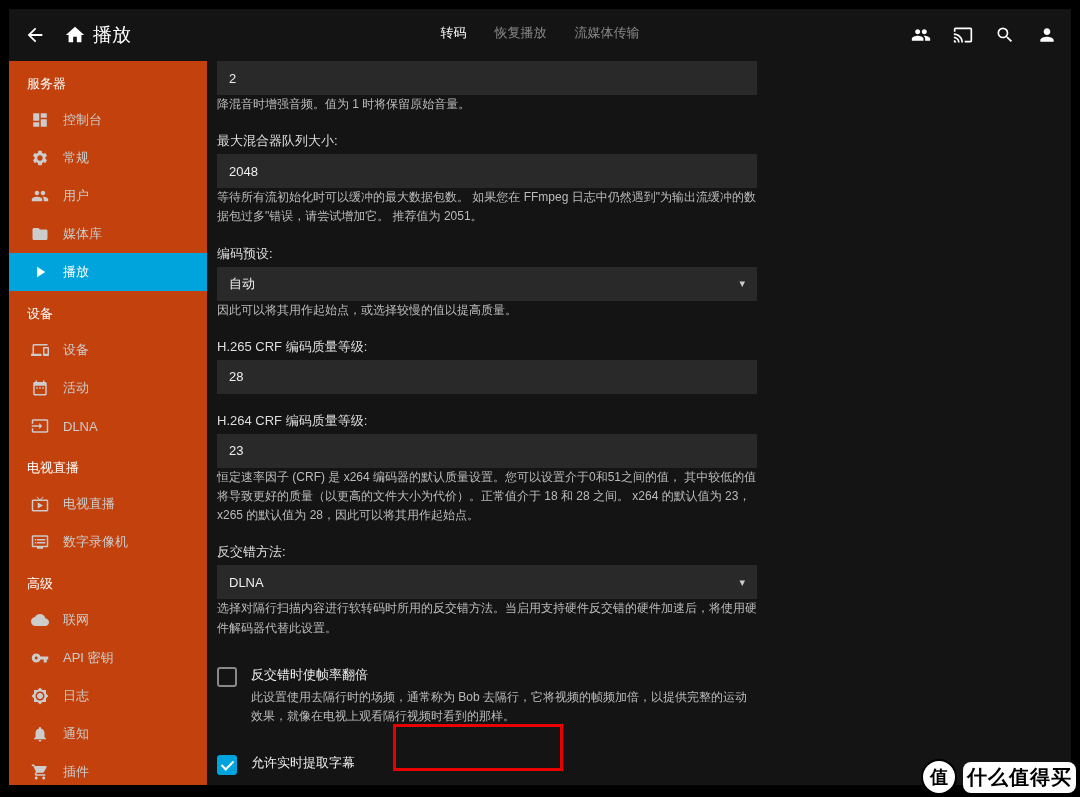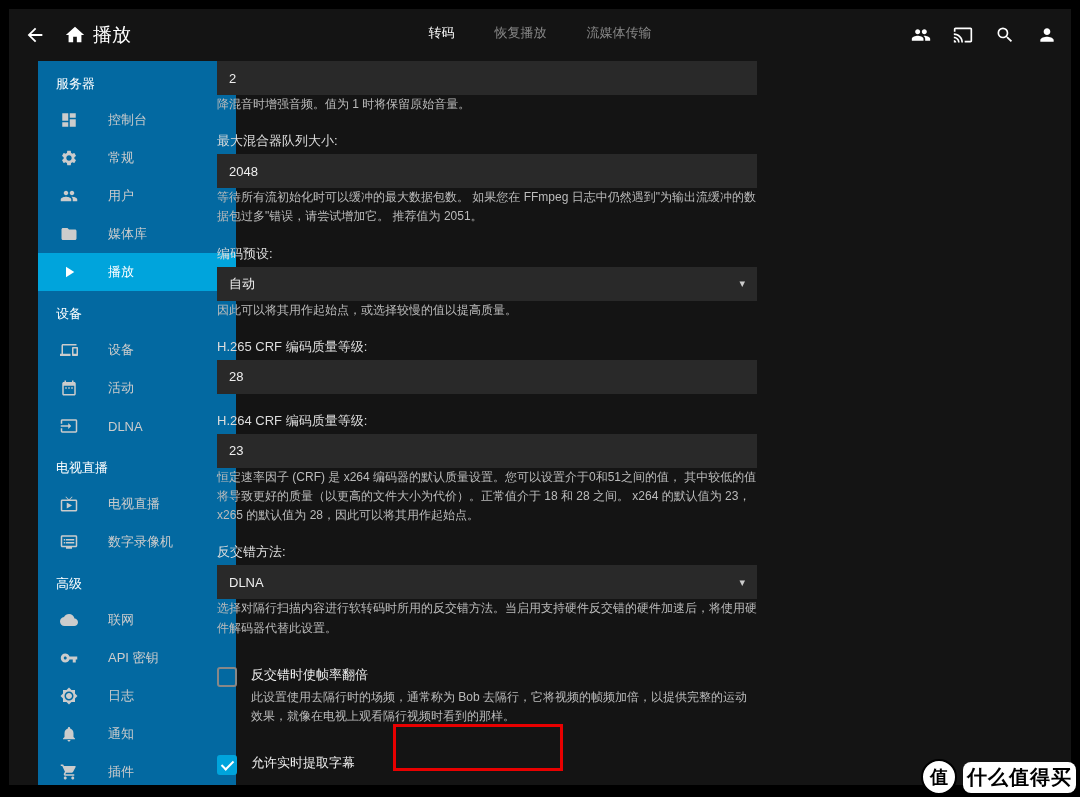--- a/index.html
+++ b/index.html
@@ -2,29 +2,29 @@
 <html><head>
 <meta charset="utf-8">
 <style>
 * { box-sizing: border-box; margin: 0; padding: 0; }
 html, body { width: 1080px; height: 797px; overflow: hidden; font-family: -apple-system, "Segoe UI", "Microsoft YaHei", sans-serif; background: #101010; color: #fff; }
 .outer { width: 1080px; height: 797px; background: #000; padding: 9px; position: relative; }
 .inner { width: 1062px; height: 776px; background: #141414; position: relative; overflow: hidden; }
 .topbar { height: 52px; display: flex; align-items: center; padding: 0 6px; position: relative; }
 .topbar .icon-btn { width: 40px; height: 40px; display: flex; align-items: center; justify-content: center; color: #fff; cursor: pointer; }
 .topbar-title { position: absolute; left: 84px; font-size: 19px; font-weight: 400; }
-.tabs { position: absolute; left: 50%; transform: translateX(-50%); display: flex; gap: 40px; font-size: 13px; }
+.tabs { position: absolute; left: 50%; transform: translateX(-50%); display: flex; gap: 28px; font-size: 13px; }
 .tabs .tab { color: #888; cursor: pointer; padding-bottom: 4px; }
 .tabs .tab.active { color: #fff; font-weight: 500; }
 .topbar .right { position: absolute; right: 4px; display: flex; gap: 2px; }
 .icon-svg { width: 22px; height: 22px; fill: currentColor; }
 .icon-svg.sm { width: 20px; height: 20px; }
-.sidebar { position: absolute; left: 0; top: 52px; width: 198px; height: calc(100% - 52px); background: #0369a1; overflow-y: auto; padding-bottom: 20px; margin-left: 29px; }
+.sidebar { position: absolute; left: 0; top: 52px; width: 198px; height: calc(100% - 52px); background: #c2410c; overflow-y: auto; padding-bottom: 20px; }
 .section-title { font-size: 13px; color: #fff; padding: 14px 16px 8px 18px; font-weight: 400; }
-.sidebar-item { display: flex; align-items: center; height: 38px; padding-left: 22px; color: #ccc; font-size: 13px; cursor: pointer; gap: 16px; }
+.sidebar-item { display: flex; align-items: center; height: 38px; padding-left: 22px; color: #ccc; font-size: 13px; cursor: pointer; }
 .sidebar-item.active { background: #00a4dc; color: #fff; }
 .sidebar-item .ic { width: 32px; display: flex; align-items: center; }
 .sidebar-item .ic svg { width: 18px; height: 18px; fill: currentColor; }
 .main { position: absolute; left: 198px; top: 52px; right: 0; bottom: 0; overflow-y: auto; padding: 0 20px 30px 10px; }
 .form-row { margin-bottom: 6px; max-width: 540px; }
 .field-label { font-size: 13px; color: #ddd; margin-bottom: 4px; margin-top: 18px; }
 .text-input, .select-input { width: 100%; height: 34px; background: #292929; border: none; color: #eee; padding: 0 12px; font-size: 13px; outline: none; }
 .select-input { display: flex; align-items: center; justify-content: space-between; cursor: pointer; }
 .select-input .chev { font-size: 11px; color: #ccc; }
 .helper { font-size: 12px; color: #bbb; margin-top: 0; line-height: 1.6; }

